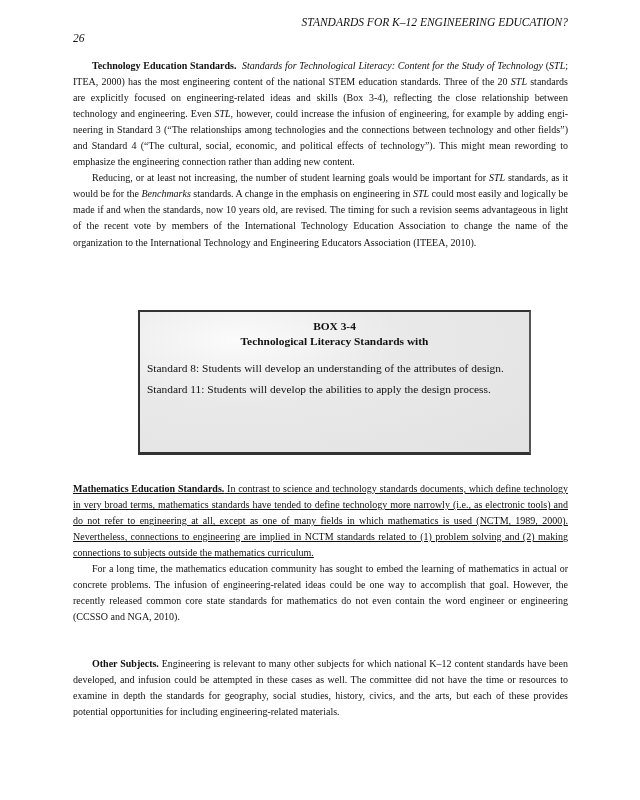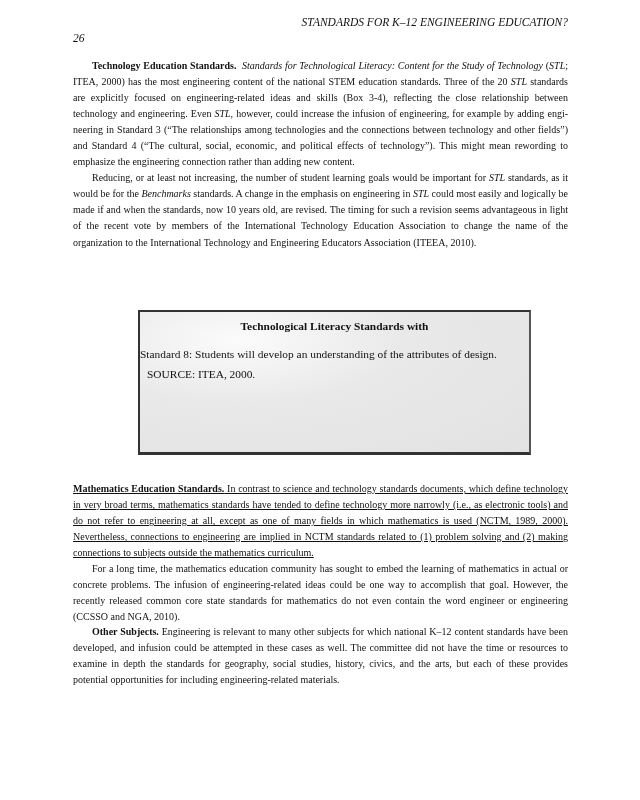--- a/index.html
+++ b/index.html
@@ -10,50 +10,51 @@
   .header .pnum { position:absolute; left:0; top:0;margin-top:16px; }
   .header .rtitle { position:absolute; right:0; top:0; }
   .body { position:absolute; left:73px; width:495px; font-size:10px; line-height:16.05px;
           text-align:justify; }
   p { margin:0; text-indent:19px; }
   .noindent { text-indent:0;text-decoration:underline; }
   b { font-weight:bold; }
   i { font-style:italic; }
   #sec1 { top:58px; }
   #sec2 { top:481px; }
-  #sec3 { top:624px; }
+  #sec3 { top:656px; }
   .box { position:absolute; left:138px; top:310px; width:389px; height:140px;
          border:2px solid #333; border-right-color:#555; border-bottom:3px solid #333;
          background: radial-gradient(ellipse at 25% 20%, #fbfbfb 0%, #e9e9e9 40%, #e2e2e2 100%);
          font-size:11.4px; }
   .box .btitle { text-align:center; font-weight:bold; margin-top:7px; line-height:14.5px; }
-  .box .stds { margin-top:10px; line-height:20.5px; }
+  .box .stds { margin-top:10px; padding-left:7px; line-height:20.5px; }
   .box .src { padding-left:7px; margin-top:4px; }
 </style>
 </head>
 <body>
 
 <div class="header">
   <span class="pnum">26</span>
   <span class="rtitle">STANDARDS FOR K–12 ENGINEERING EDUCATION?</span>
 </div>
 
 <div class="body" id="sec1">
   <p><b>Technology Education Standards.</b>&nbsp; <i>Standards for Technological Literacy: Content for the Study of Technology</i><span> (</span><i>STL</i><span>; ITEA, 2000) has the most engineering content of the national STEM education standards.  Three of the 20 </span><i>STL</i><span> standards are explicitly focused on engineering-related ideas and skills (Box 3-4), reflecting the close relationship between technology and engineering. Even </span><i>STL</i><span>, however, could increase the infusion of engineering, for example by adding engi­neering in Standard 3 (“The relationships among technologies and the connections between technology and other fields”) and Standard 4 (“The cultural, social, economic, and political effects of technology”).  This might mean rewording to emphasize the engineering connection rather than adding new content.</span></p>
   <p><span>Reducing, or at least not increasing, the number of student learning goals would be important for </span><i>STL</i><span> standards, as it would be for the </span><i>Benchmarks</i><span> standards.  A change in the emphasis on engineering in </span><i>STL</i><span> could most easily and logically be made if and when the standards, now 10 years old, are revised.  The timing for such a revision seems advantageous in light of the recent vote by members of the International Technology Education Association to change the name of the organization to the International Technology and Engineering Educators Association (ITEEA, 2010).</span></p>
 </div>
 
 <div class="box">
   <div class="btitle">
+    <div>BOX 3-4</div>
     <div>Technological Literacy Standards with</div>
   </div>
   <div class="stds">
     <div>Standard 8:  Students will develop an understanding of the attributes of design.</div>
+    <div>Standard 11:  Students will develop the abilities to apply the design process.</div>
   </div>
-  <div class="src">SOURCE:  ITEA, 2000.</div>
 </div>
 
 <div class="body" id="sec2">
   <p class="noindent"><b>Mathematics Education Standards.</b><span>  In contrast to science and technology standards docu­ments, which define technology in very broad terms, mathematics standards have tended to define technology more narrowly (i.e., as electronic tools) and do not refer to engineering at all, except as one of many fields in which mathematics is used (NCTM, 1989, 2000).  Nevertheless, connections to engineering are implied in NCTM standards related to (1) problem solving and (2) making connections to subjects outside the mathematics curriculum.</span></p>
   <p>For a long time, the mathematics education community has sought to embed the learning of mathematics in actual or concrete problems.  The infusion of engineering-related ideas could be one way to accomplish that goal.  However, the recently released common core state standards for mathematics do not even contain the word engineer or engineering (CCSSO and NGA, 2010).</p>
 </div>
 
 <div class="body" id="sec3">
   <p><b>Other Subjects.</b><span>  Engineering is relevant to many other subjects for which national K–12 content standards have been developed, and infusion could be attempted in these cases as well. The committee did not have the time or resources to examine in depth the standards for geogra­phy, social studies, history, civics, and the arts, but each of these provides potential opportunities for including engineering-related materials.</span></p>
 </div>

